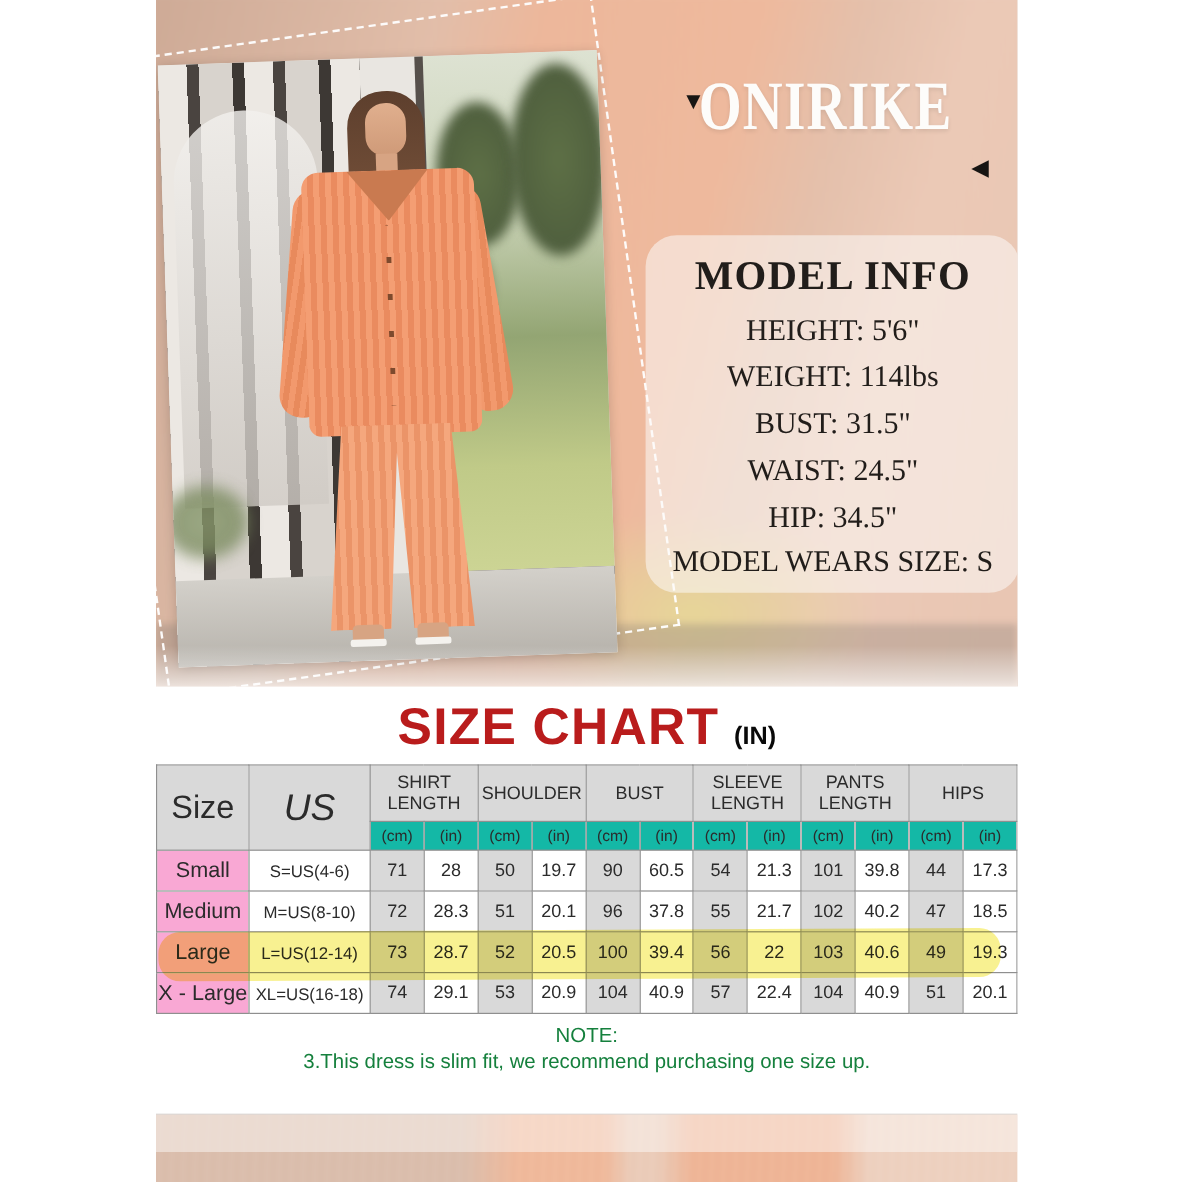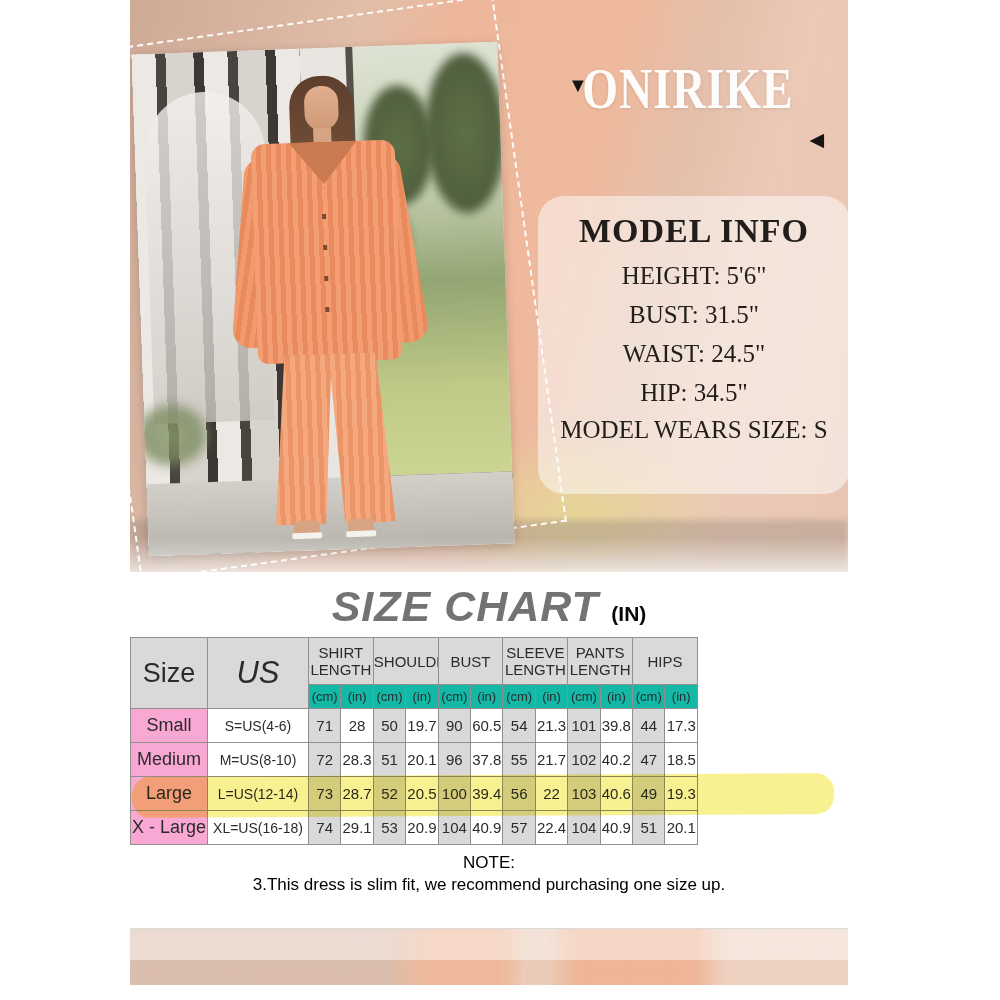--- a/index.html
+++ b/index.html
@@ -72,40 +72,40 @@
   .model-info{position:absolute;left:408px;top:196px;width:312px;height:298px;border-radius:26px;
     background:rgba(252,250,247,.55);text-align:center;font-family:"Liberation Serif",serif;color:#211d1a;}
   .mi-title{margin-top:16px;font-size:34px;font-weight:700;letter-spacing:1px;}
   .mi-lines{margin-top:6px;}
   .mi-line{font-size:25px;line-height:39px;}
   .mi-wears{font-size:25px;line-height:36px;}
 
   
   .chart-panel{position:absolute;left:0;top:572px;width:718px;height:356px;background:#ffffff;}
   .sc-title{ text-align:center;margin-top:10px;}
-  .sc-main{font-size:43px;font-weight:700;letter-spacing:1px;color:#737373;font-style:italic;}
+  .sc-main{font-size:43px;font-weight:700;letter-spacing:1px;color:#b91c1c;}
   .sc-unit{font-size:21px;font-weight:700;color:#090909;margin-left:8px;}
 
-  table.size{border-collapse:collapse;margin-top:6px;width:568px;table-layout:fixed;}
+  table.size{border-collapse:collapse;margin-top:6px;width:718px;table-layout:fixed;}
   table.size th,table.size td{border:1px solid #8f8f8f;text-align:center;vertical-align:middle;
     font-weight:400;padding:0;overflow:hidden;}
   th.h-size{width:76px;font-size:27px;background:#d9d9d9;}
   th.h-us{width:100px;font-size:31px;background:#d9d9d9;font-style:italic;}
   th.h-group{font-size:15px;background:#d9d9d9;line-height:17px;height:46px;}
   th.h-sub{font-size:13px;background:#14b8a6;height:23px;}
   td{font-size:15px;height:33px;}
   td.c-size{font-size:18px;background:#f9a8d4;}
   td.c-us{font-size:14px;background:#ffffff;}
   td.c-cm{background:#d9d9d9;}
   td.c-in{background:#ffffff;}
 
   .marker{position:absolute;left:2px;top:203px;width:702px;height:41px;border-radius:18px;
     background:rgba(243,230,55,.55);mix-blend-mode:multiply;transform:rotate(-.3deg);pointer-events:none;}
 
-  .notes{margin-top:7px;text-align:center;color:#000000;}
+  .notes{margin-top:7px;text-align:center;color:#15803d;}
   .note-title{font-size:17px;line-height:22px;}
   .note-line{font-size:17px;line-height:22px;}
 
   
   .bottom-strip{position:absolute;left:0;top:928px;width:718px;height:57px;overflow:hidden;border-top:1px solid #dcdad7;}
   .bs-bg{position:absolute;left:-8px;top:-8px;right:-8px;bottom:-8px;filter:blur(3px);
     background:
       repeating-linear-gradient(92deg, rgba(242,186,156,.45) 0 5px, rgba(230,166,132,.45) 5px 10px),
       linear-gradient(to right,#ccc9c4 0 36%,#f2c0a4 42% 52%,#e9e2da 55% 58%,#f0b99c 62% 78%,#eeebe6 82% 100%);}
   .bs-light{position:absolute;left:0;top:0;width:100%;height:55%;background:rgba(255,255,255,.45);}
@@ -151,20 +151,21 @@
     <div class="brand">
       <span class="tri-down">▼</span>
       <span class="brand-name">ONIRIKE</span>
       <span class="tri-left">◀</span>
     </div>
 
     <div class="model-info">
       <div class="mi-title">MODEL INFO</div>
       <div class="mi-lines">
           <div class="mi-line">HEIGHT: 5'6"</div>
+          <div class="mi-line">WEIGHT: 114lbs</div>
           <div class="mi-line">BUST:  31.5"</div>
           <div class="mi-line">WAIST:  24.5"</div>
           <div class="mi-line">HIP:   34.5"</div>
         </div>
       <div class="mi-wears">MODEL WEARS SIZE: S</div>
     </div>
 
     <div class="hero-fade"></div>
   </div>
 

